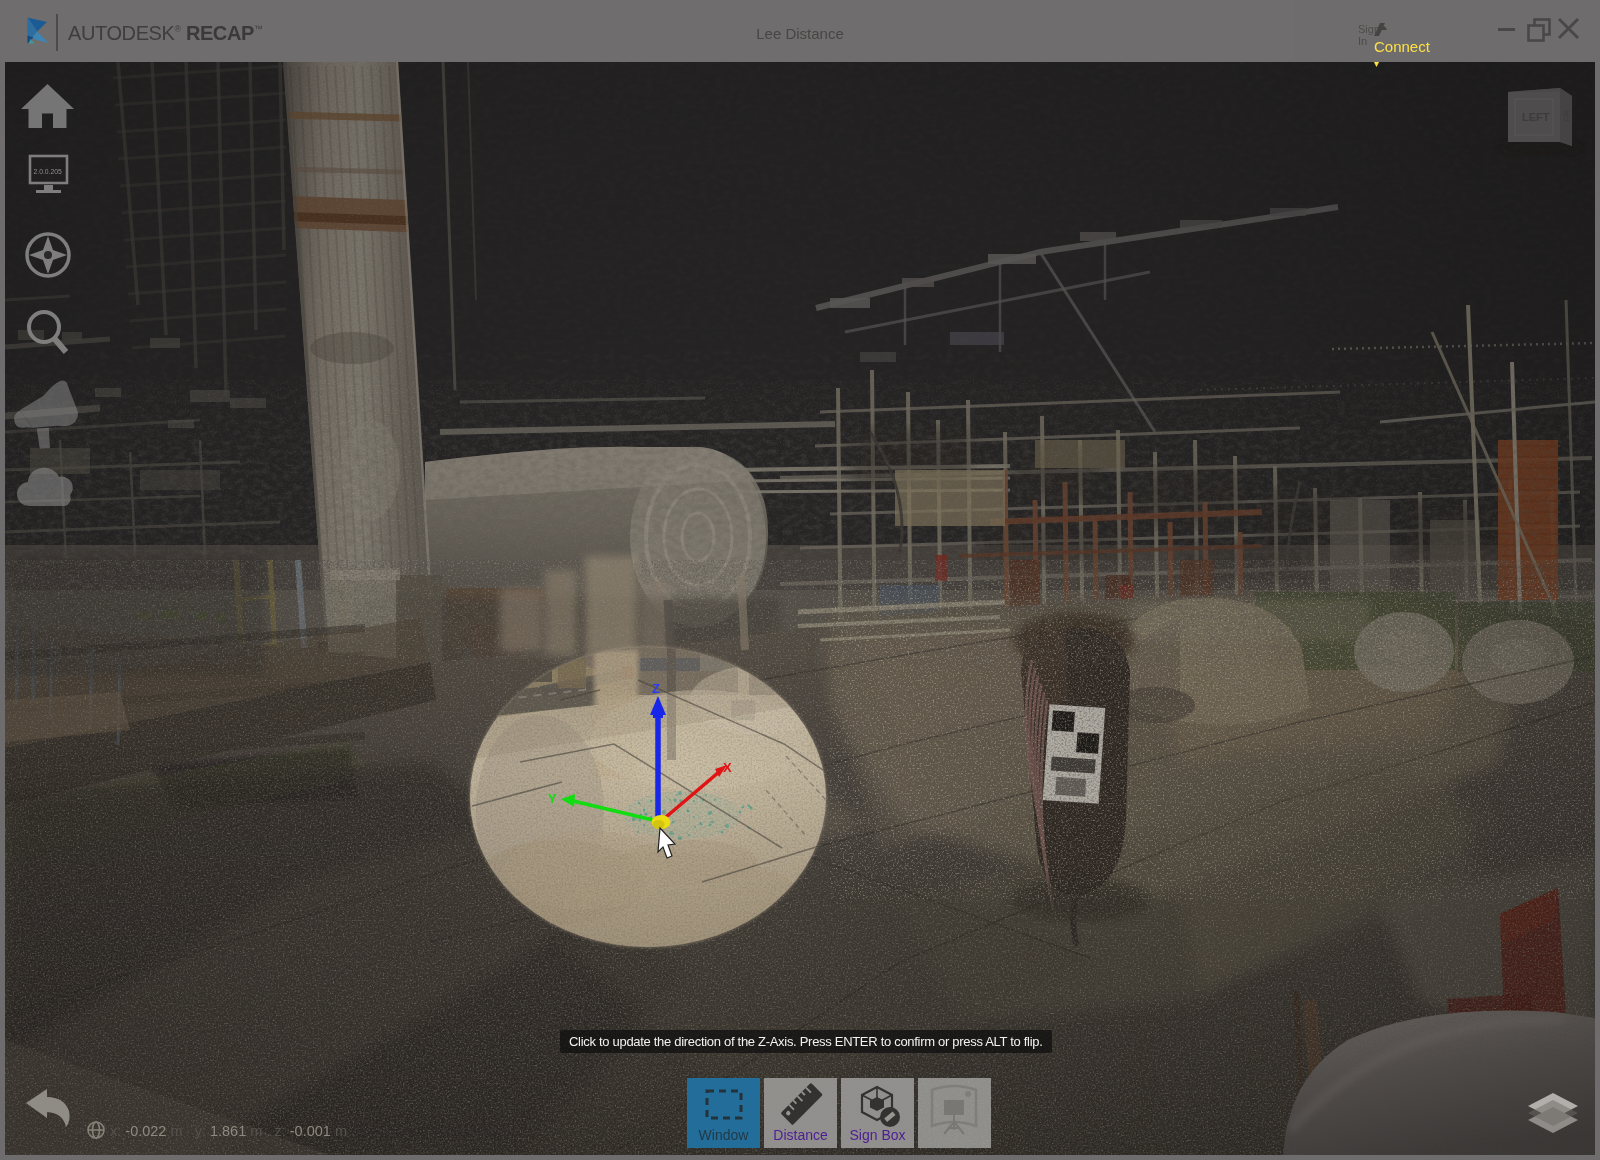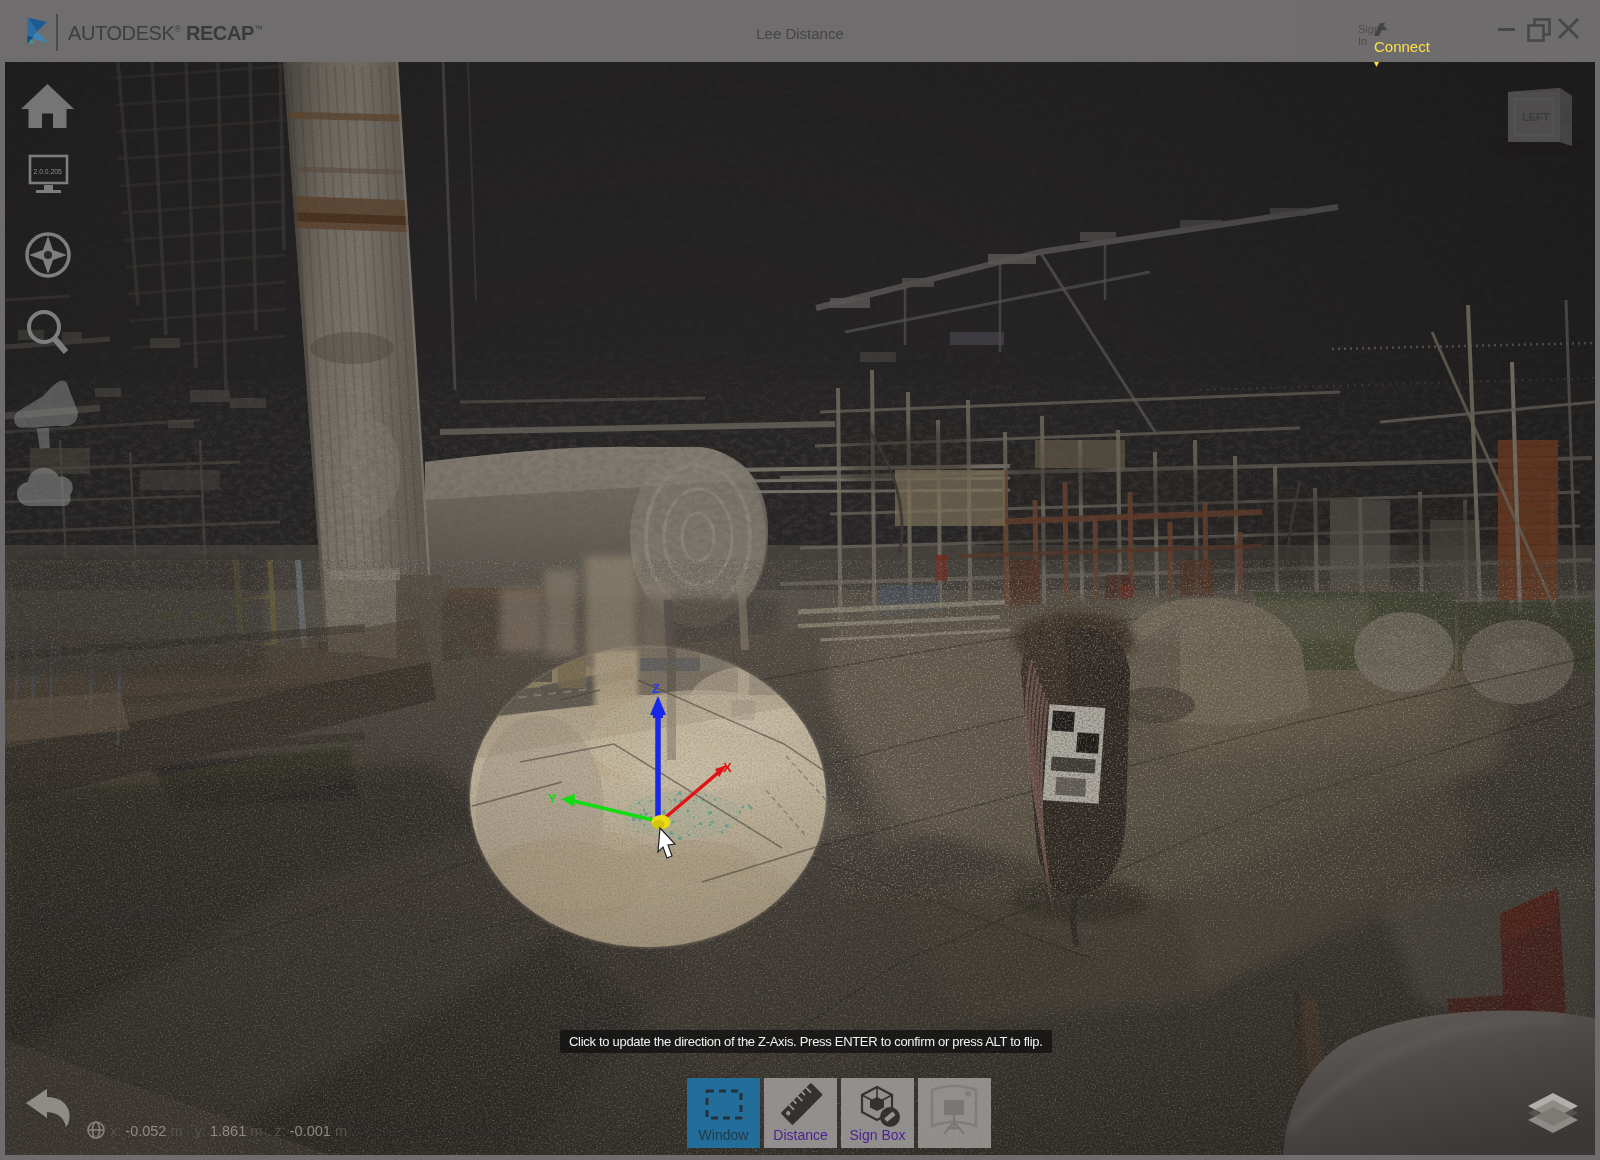--- a/index.html
+++ b/index.html
@@ -612,21 +612,21 @@
       <rect x="43.5" y="36.5" width="11" height="4.5" fill="#97958f" transform="rotate(-40 49 39)"></rect>
     </svg><div class="lbl">Sign Box</div></div>
 <div id="b4" class="btn"><svg width="73" height="70" opacity="0.28">
       <g stroke="#55534f" fill="none" stroke-width="2.5">
         <path d="M14,12 Q36,4 58,12 L58,48 Q36,40 14,48 Z"></path>
       </g>
       <rect x="26" y="22" width="20" height="15" fill="#3f3d3a"></rect>
       <path d="M36,37 L36,52 M36,44 L26,56 M36,44 L46,56 M30,50 L42,50" stroke="#3f3d3a" stroke-width="2" fill="none"></path>
       <circle cx="50" cy="16" r="3" fill="#55534f"></circle>
     </svg></div>
-<div id="coords">x: <b>-0.052</b> m&nbsp;&nbsp; y: <b>1.861</b> m&nbsp;&nbsp; z: <b>-0.001</b> m</div>
+<div id="coords">x: <b>-0.022</b> m&nbsp;&nbsp; y: <b>1.861</b> m&nbsp;&nbsp; z: <b>-0.001</b> m</div>
 
 <div id="topbar">
  <svg id="logo" width="22" height="29" viewBox="0 0 22 29">
   <polygon points="0.5,0.5 20,5 10.2,14.5" fill="#1b5c94"></polygon>
   <polygon points="0.5,0.5 10.2,14.5 0.5,26.5" fill="#2d6da0"></polygon>
   <polygon points="10.2,14.5 21.5,26 4.5,21.5" fill="#3d85b5"></polygon>
   <polygon points="0.5,18.5 6.5,20.5 0.5,26.5" fill="#174a80"></polygon>
   <polygon points="3.5,21.8 7.5,26.5 2,26.5" fill="#3e9a96"></polygon>
  </svg>
  <div style="position:absolute;left:56px;top:14px;width:2px;height:37px;background:#4c4b4b;"></div>

